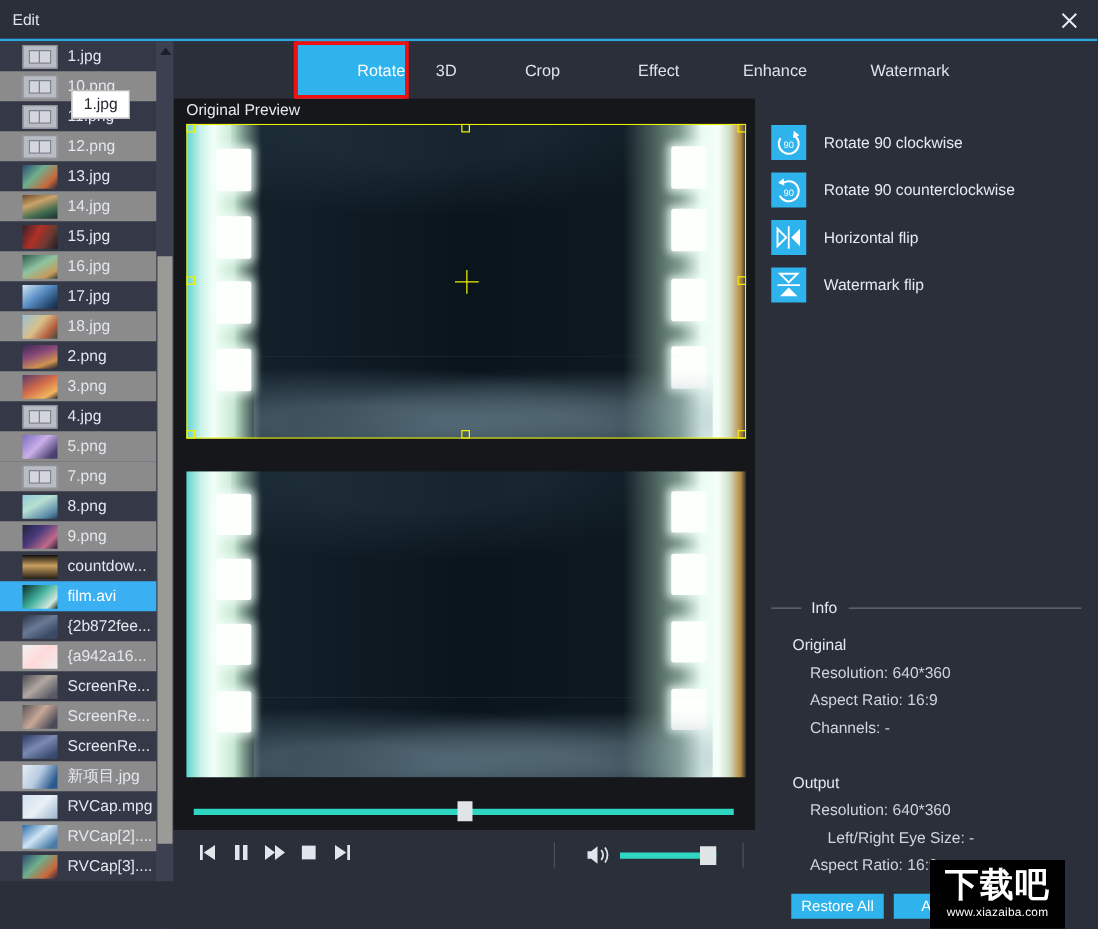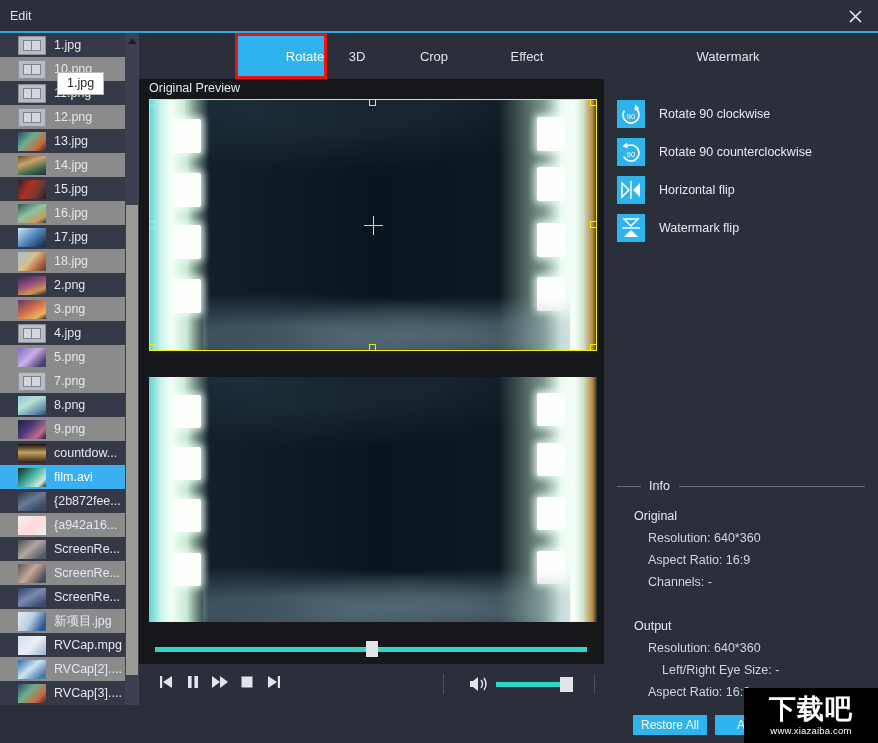--- a/index.html
+++ b/index.html
@@ -229,21 +229,21 @@
   .btn {
     position: absolute; top: 10px; height: 20px;
     background: #2fb3ec; color: #ffffff; font-size: 12px;
     display: flex; align-items: center; justify-content: center; cursor: pointer;
   }
   .btn.restoreall { left: 633px; width: 74px; }
   .btn.apply      { left: 715px; width: 74px; }
 
   
   .wm {
-    position: absolute; left: 744px; top: 688px; width: 134px; height: 55px;
+    position: absolute; left: 744px; top: 688px; width: 108px; height: 55px;
     background: #000000; z-index: 70;
     display: flex; flex-direction: column; align-items: center; justify-content: center;
   }
   .wm .big {
     color: #ffffff; font-size: 27px; font-weight: bold; line-height: 1;
     letter-spacing: 1px; font-family: "DejaVu Sans", sans-serif;
   }
   .wm .url { color: #ffffff; font-size: 9.5px; margin-top: 3px; letter-spacing: .2px; }
 </style>
 </head>
@@ -399,20 +399,23 @@
         <span>Rotate</span>
       </div>
       <div class="tab" style="left: 191px; width: 54px;">
         <span>3D</span>
       </div>
       <div class="tab" style="left: 259px; width: 72px;">
         <span>Crop</span>
       </div>
       <div class="tab" style="left: 349px; width: 78px;">
         <span>Effect</span>
+      </div>
+      <div class="tab" style="left: 439px; width: 84px;">
+        <span>Enhance</span>
       </div>
       <div class="tab" style="left: 537px; width: 104px;">
         <span>Watermark</span>
       </div>
     </div>
   <div class="tabhl"></div>
 
   <div class="center">
 
     <div class="seclabel" style="top:2px;">Original Preview</div>

